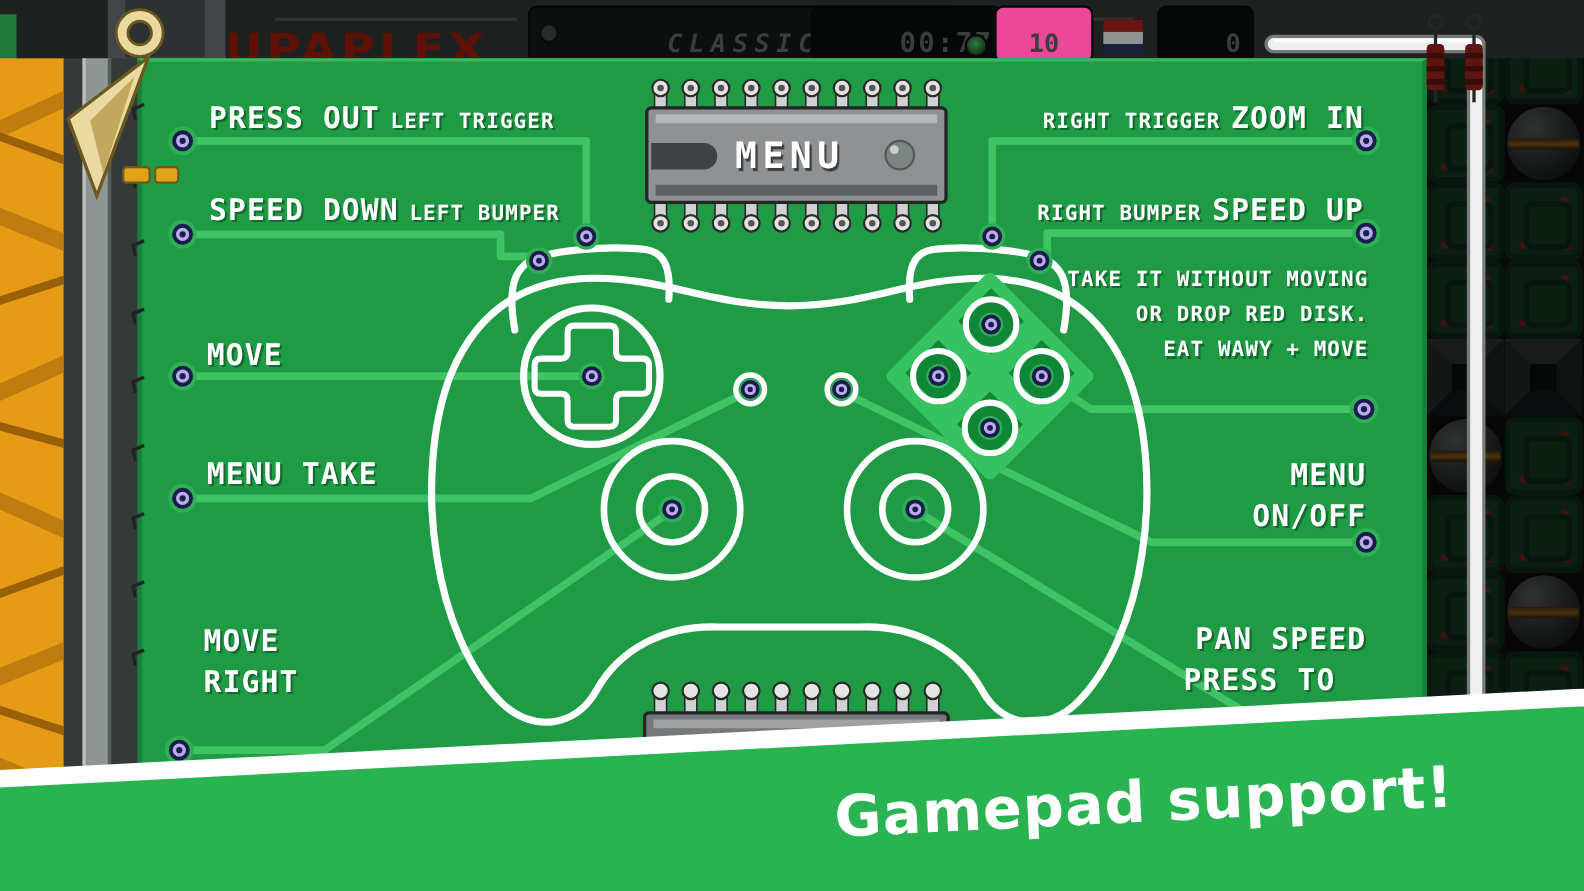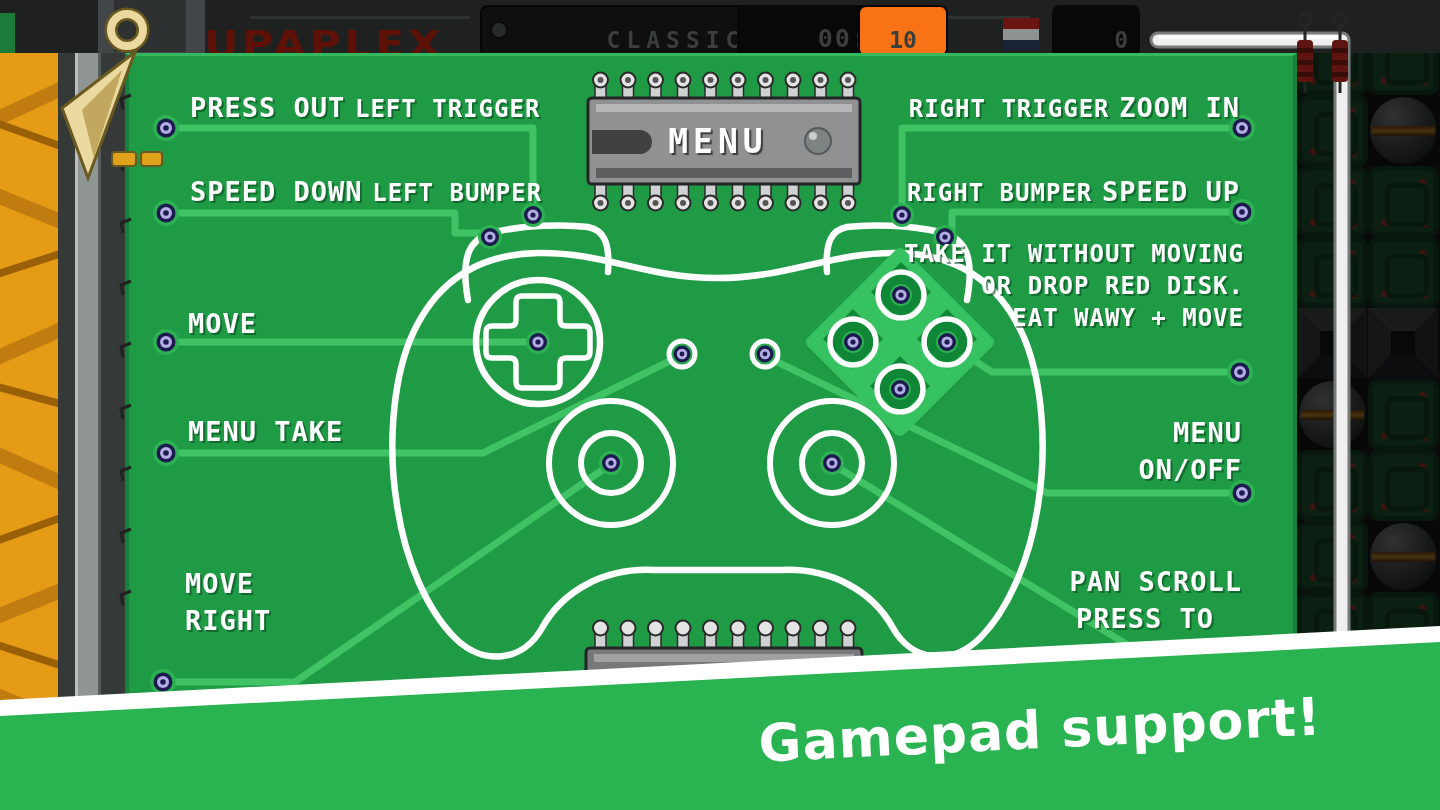--- a/index.html
+++ b/index.html
@@ -6,31 +6,31 @@
   #stage{position:relative;width:1440px;height:810px;overflow:hidden;
          font-family:"DejaVu Sans Mono", monospace;background:#14170f;}
 
   
   #hud{position:absolute;left:0;top:0;width:1440px;height:53px;background:#1e2120;}
   .hud-trace{position:absolute;height:3px;background:#2e3231;}
   #hud-logo{position:absolute;left:170px;top:22px;font-family:"DejaVu Sans",sans-serif;
             font-weight:bold;font-size:42px;letter-spacing:4px;color:#5f1108;
             transform:scaleY(.9);transform-origin:top left;}
   .hud-panel{position:absolute;top:5px;height:48px;background:#0d100e;border:2px solid #060807;border-radius:8px;}
-  #panel-classic{left:480px;width:388px;}
+  #panel-classic{left:480px;width:388px;font-style:italic;}
   #hud-mode{position:absolute;left:0;right:0;bottom:2px;text-align:center;
             font-size:23px;font-weight:bold;letter-spacing:6px;color:#3a3f3c;}
   .screw{position:absolute;top:14px;width:14px;height:14px;border-radius:50%;
          background:#272b29;border:2px solid #0a0c0b;}
   #panel-time{left:737px;width:170px;background:#070908;}
   #hud-time{position:absolute;left:0;right:6px;bottom:2px;text-align:right;
             font-size:25px;font-weight:bold;letter-spacing:2px;color:#3a3f3c;}
   #hud-led{position:absolute;left:877px;top:31px;width:17px;height:17px;border-radius:50%;
            background:radial-gradient(circle at 45% 40%, #2f7a42, #17361f 70%);border:2px solid #0a0c0b;}
-  #panel-inf{left:858px;width:86px;background:#f97316;}
+  #panel-inf{left:904px;width:86px;background:#ec4899;}
   #hud-inf{position:absolute;left:0;right:0;bottom:2px;text-align:center;font-size:23px;font-weight:bold;color:#3a3f3c;}
   #hud-flag{position:absolute;left:1003px;top:18px;width:36px;height:32px;border:2px solid #33383
 6;background:#101312;}
   #hud-flag .f-r{position:absolute;left:0;top:0;width:100%;height:11px;background:#6a1512;}
   #hud-flag .f-w{position:absolute;left:0;top:11px;width:100%;height:11px;background:#8f9390;}
   #hud-flag .f-b{position:absolute;left:0;top:22px;width:100%;height:10px;background:#1a2238;}
   #panel-lives{left:1052px;width:84px;background:#070908;}
   #hud-lives{position:absolute;left:0;right:10px;bottom:2px;text-align:right;font-size:23px;font-weight:bold;color:#3a3f3c;}
   #bracket{position:absolute;left:98px;top:0;width:107px;height:62px;background:#424648;}
   #bracket .inner{position:absolute;left:16px;top:0;width:72px;height:52px;background:#2d3132;}
@@ -60,21 +60,21 @@
   .t-hw i{position:absolute;left:-12px;top:-12px;width:24px;height:24px;background:#0c0f0e;}
 
   
   #pcb{position:absolute;left:125px;top:53px;width:1172px;height:757px;background:#1f9b45;
        border-top:3px solid #36b95e;border-left:4px solid #15813a;border-right:4px solid #15813a;box-sizing:border-box;}
 
   
   .lbl{position:absolute;color:#fff;white-space:nowrap;z-index:5;
        text-shadow:2px 2px 0 rgba(8,66,28,.55);font-weight:bold;}
   .big{font-size:27px;letter-spacing:1px;}
-  .small{font-size:24px;letter-spacing:1px;}
+  .small{font-size:19px;letter-spacing:1px;}
   .rline{text-align:right;}
   .lh37{line-height:37px;}
   .lh32{line-height:32px;text-align:right;}
 
   
   #chip-label{position:absolute;left:630px;top:122px;width:176px;text-align:center;z-index:5;
               font-size:33px;font-weight:bold;letter-spacing:5px;color:#fff;
               text-shadow:2px 2px 1px #3a3c3e;}
 
   
@@ -505,21 +505,21 @@
   <div class="lbl rline" style="right:196px;top:238px">
     <div class="small lh32">TAKE IT WITHOUT MOVING</div>
     <div class="small lh32">OR DROP RED DISK.</div>
     <div class="small lh32">EAT WAWY + MOVE</div>
   </div>
   <div class="lbl rline big lh37" style="right:198px;top:414px">
     <div>MENU</div>
     <div>ON/OFF</div>
   </div>
   <div class="lbl rline big lh37" style="right:198px;top:563px">
-    <div>PAN SCROLL</div>
+    <div>PAN SPEED</div>
     <div style="padding-right:28px">PRESS TO</div>
   </div>
 
   <div id="chip-label">MENU</div>
 
   <div id="banner-edge"></div>
   <div id="banner">
     <div id="banner-text">Gamepad support!</div>
   </div>
 

